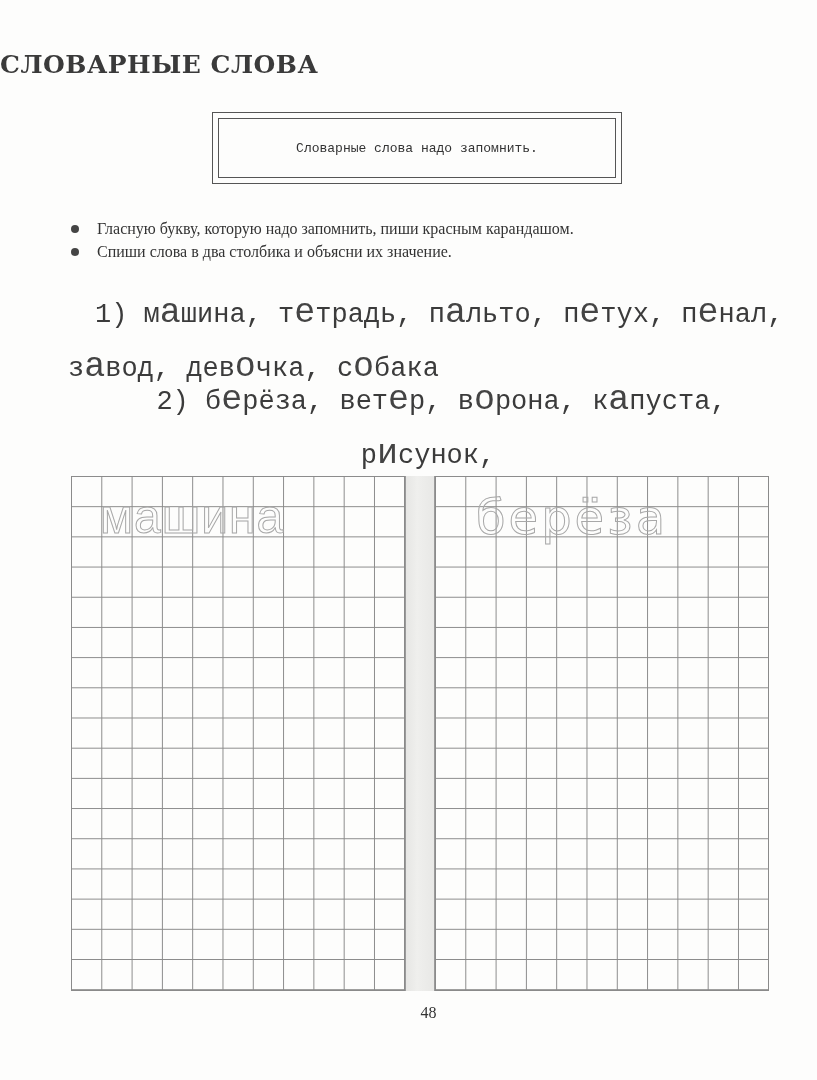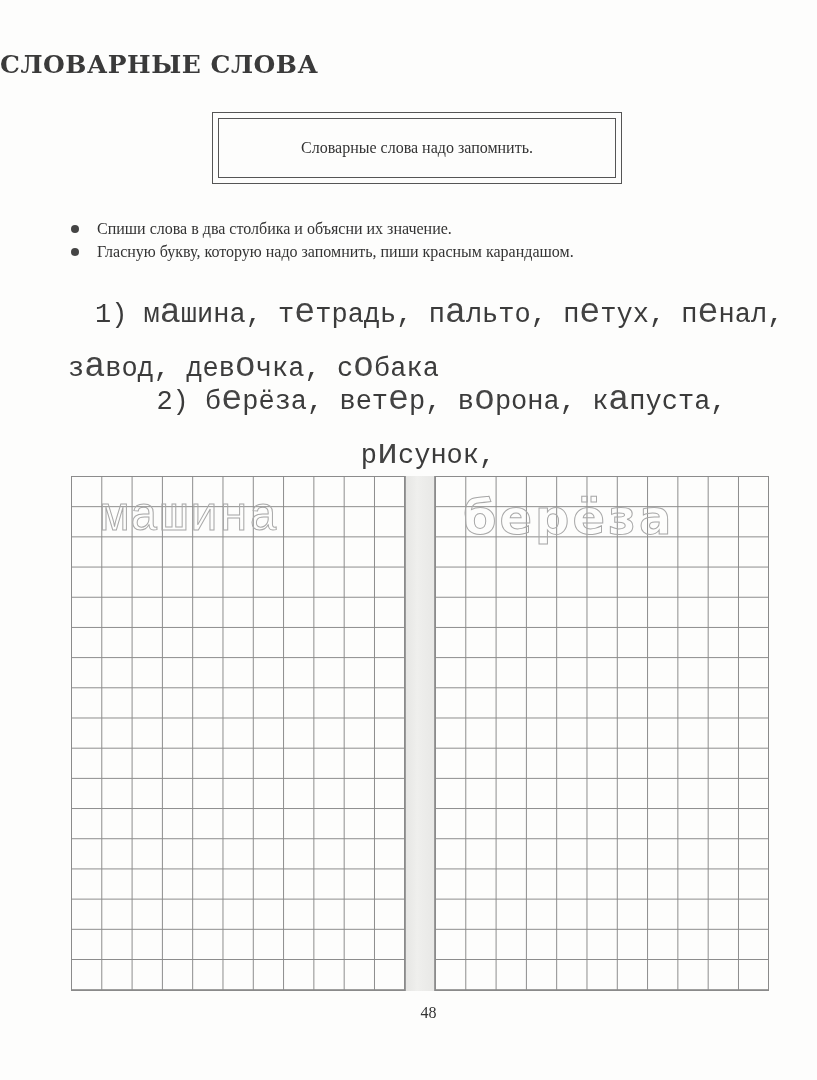--- a/index.html
+++ b/index.html
@@ -12,21 +12,21 @@
     font-family: "DejaVu Serif", serif; font-weight: bold; font-size: 25px;
     color: #3a3a3a; letter-spacing: 0.5px;
   }
   .rule-box {
     position: absolute; left: 212px; top: 112px; width: 410px; height: 72px;
     border: 1.5px solid #555; box-sizing: border-box;
   }
   .rule-box-inner {
     position: absolute; left: 5px; top: 5px; right: 5px; bottom: 5px;
     border: 1.5px solid #555; display: flex; align-items: center; justify-content: center;
-    font-family: Liberation Serif, serif; font-size: 16px; color: #333;
+    font-family: Liberation Mono, monospace; font-size: 13px; color: #333;
   }
   .instructions {
     position: absolute; left: 70px; top: 219px; margin: 0; padding: 0; list-style: none;
     font-family: "Liberation Serif", serif; font-size: 16px; color: #333;
   }
   .instructions li { position: relative; padding-left: 27px; height: 23px; line-height: 20px; }
   .instructions li .bullet {
     position: absolute; left: 1px; top: 6px; width: 8px; height: 8px;
     background: #444; border-radius: 50%;
   }
@@ -50,44 +50,44 @@
   .grid-right { left: 435px; width: 334px; height: 515px; }
   .spine {
     position: absolute; left: 405px; top: 476px; width: 30px; height: 515px;
     background: linear-gradient(to right, #e6e6e4, #efefed 40%, #e8e8e6);
     border-left: 1px solid #9a9a9a; border-right: 1px solid #9a9a9a; box-sizing: border-box;
   }
   .trace {
     position: absolute; top: 493px; font-size: 48px; line-height: 48px;
     color: transparent; -webkit-text-stroke: 1px #a8a8a8; letter-spacing: 1px;
   }
-  .trace-left { left: 100px; font-family: Liberation Mono, monospace; font-weight: 300; }
-  .trace-right { left: 463px; font-family: "DejaVu Sans", sans-serif; letter-spacing: 3px; font-weight: bold; }
+  .trace-left { left: 100px; font-family: Liberation Sans, sans-serif; font-weight: 300; }
+  .trace-right { left: 476px; font-family: "DejaVu Sans", sans-serif; letter-spacing: 3px; }
   .page-num {
     position: absolute; left: 0; top: 1004px; width: 817px; text-align: center;
     font-family: "Liberation Serif", serif; font-size: 16px; color: #333; padding-left: 20px;
   }
 </style>
 </head>
 <body>
 
 <div class="title">СЛОВАРНЫЕ СЛОВА</div>
 
 <div class="rule-box">
   <div class="rule-box-inner">Словарные слова надо запомнить.</div>
 </div>
 
 <ul class="instructions">
   <li>
     <span class="bullet"></span>
-    <span>Спиши слова в два столбика и объясни их значение.</span>
+    <span>Гласную букву, которую надо запомнить, пиши красным карандашом.</span>
   </li>
   <li>
     <span class="bullet"></span>
-    <span>Гласную букву, которую надо запомнить, пиши красным карандашом.</span>
+    <span>Спиши слова в два столбика и объясни их значение.</span>
   </li>
 </ul>
 
 <div class="word-block" style="top:287px;">
   <div><span class="num">1)</span> <span class="words"><span>м<span class="v">а</span>шина, </span><span>т<span class="v">е</span>традь, </span><span>п<span class="v">а</span>льто, </span><span>п<span class="v">е</span>тух, </span><span>п<span class="v">е</span>нал,</span></span></div>
   <div><span class="words"><span>з<span class="v">а</span>вод, </span><span>дев<span class="v">о</span>чка, </span><span>с<span class="v">о</span>бака</span></span></div>
 </div>
 
 <div class="word-block" style="top:374px;text-align:center;">
   <div><span class="num">2)</span> <span class="words"><span>б<span class="v">е</span>рёза, </span><span>вет<span class="v">е</span>р, </span><span>в<span class="v">о</span>рона, </span><span>к<span class="v">а</span>пуста, </span><span>р<span class="v">и</span>сунок,</span></span></div>

